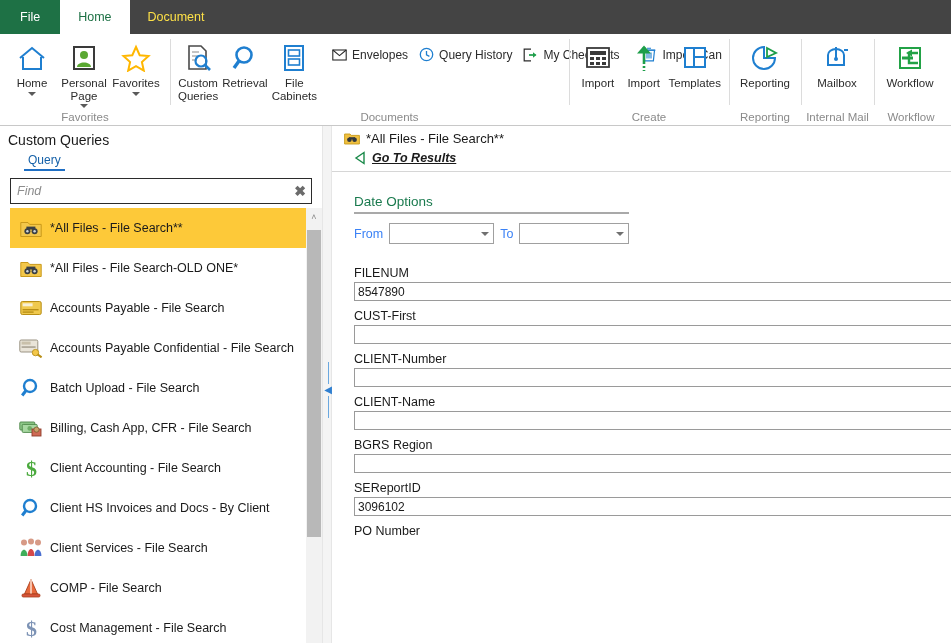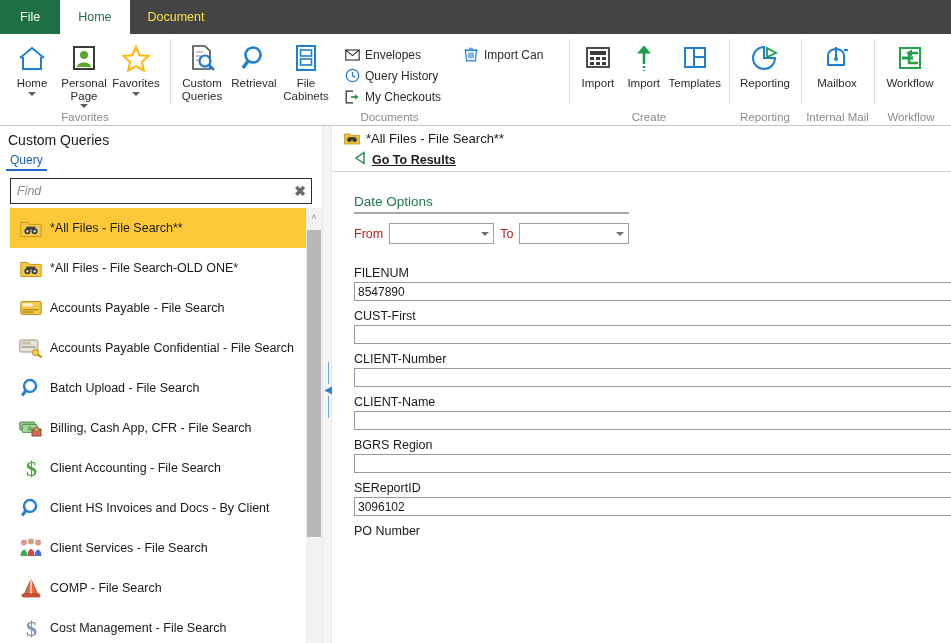--- a/index.html
+++ b/index.html
@@ -82,21 +82,21 @@
   }
   .caret-dn {
     display: block;
     width: 0; height: 0;
     margin: 2px auto 0 auto;
     border-left: 4px solid transparent;
     border-right: 4px solid transparent;
     border-top: 4px solid #5a5a5a;
   }
 
-  .smallcol { display: flex; flex-direction: column; padding: 6px 4px 0 8px; }
+  .smallcol { display: flex; flex-direction: row; padding: 6px 4px 0 8px; }
   .smallbtn {
     display: flex; align-items: center;
     height: 21px;
     padding: 0 6px 0 2px;
     cursor: default;
     white-space: nowrap;
   }
   .smallbtn .sico { width: 20px; display: flex; align-items: center; justify-content: center; }
   .smallbtn .slbl { font-size: 12px; color: #2b2b2b; margin-left: 3px; }
 
@@ -109,21 +109,21 @@
     background: #ffffff;
     display: flex; flex-direction: column;
     position: relative;
   }
   .pane-title {
     font-size: 14px;
     color: #1a1a1a;
     padding: 6px 0 5px 8px;
   }
   .subtabbar {
-    padding-left: 6px;
+    padding-left: 24px;
     border-bottom: 0;
     height: 19px;
     text-decoration: underline;
   }
   .subtab {
     display: inline-block;
     font-size: 12px;
     color: #1561a8;
     border-bottom: 2px solid #1f6fc4;
     padding: 0 4px 2px 4px;
@@ -235,22 +235,23 @@
   .doc-header .dtitle { font-size: 13px; color: #1a1a1a; margin-left: 4px; }
 
   .toolrow {
     display: flex; align-items: center;
     height: 24px;
     padding-left: 22px;
     border-bottom: 1px solid #d6d6d6;
     margin-right: 0;
   }
   .gotores {
-    display: flex; align-items: center;
-    cursor: default;
+    display: flex; align-items: flex-start;
+    cursor: default;
+    font-style: italic;
   }
   .gotores .lbl {
     font-size: 12.5px;
     font-weight: bold;
     color: #1a1a1a;
     text-decoration: underline;
     margin-left: 6px;
   }
 
   .formarea { padding: 22px 0 0 22px; }
@@ -259,21 +260,21 @@
     color: #1a7a4e;
     padding-bottom: 3px;
   }
   .sect-rule {
     width: 275px;
     height: 2px;
     background: #a9a9a9;
     margin-bottom: 9px;
   }
   .daterow { display: flex; align-items: center; }
-  .daterow .dl { font-size: 12.5px; color: #b91c1c; }
+  .daterow .dl { font-size: 12.5px; color: #3b82f6; }
   .combo {
     height: 21px;
     border: 1px solid #a0a0a0;
     background: #ffffff;
     display: flex; align-items: center; justify-content: flex-end;
     margin: 0 6px;
     cursor: default;
   }
   .combo.from { width: 105px; }
   .combo.to { width: 110px; }

